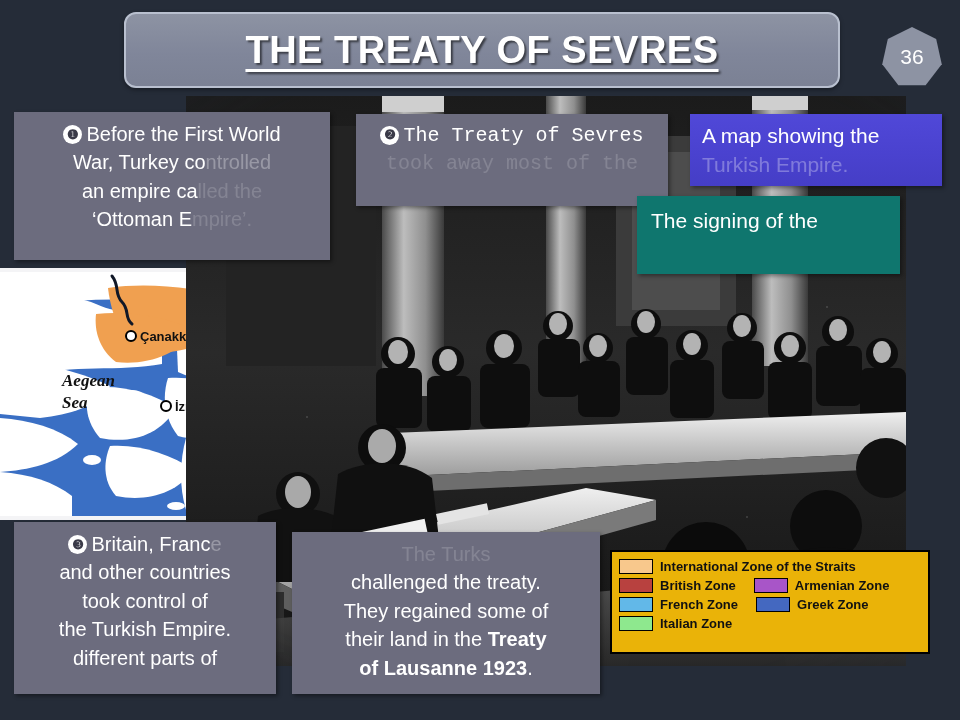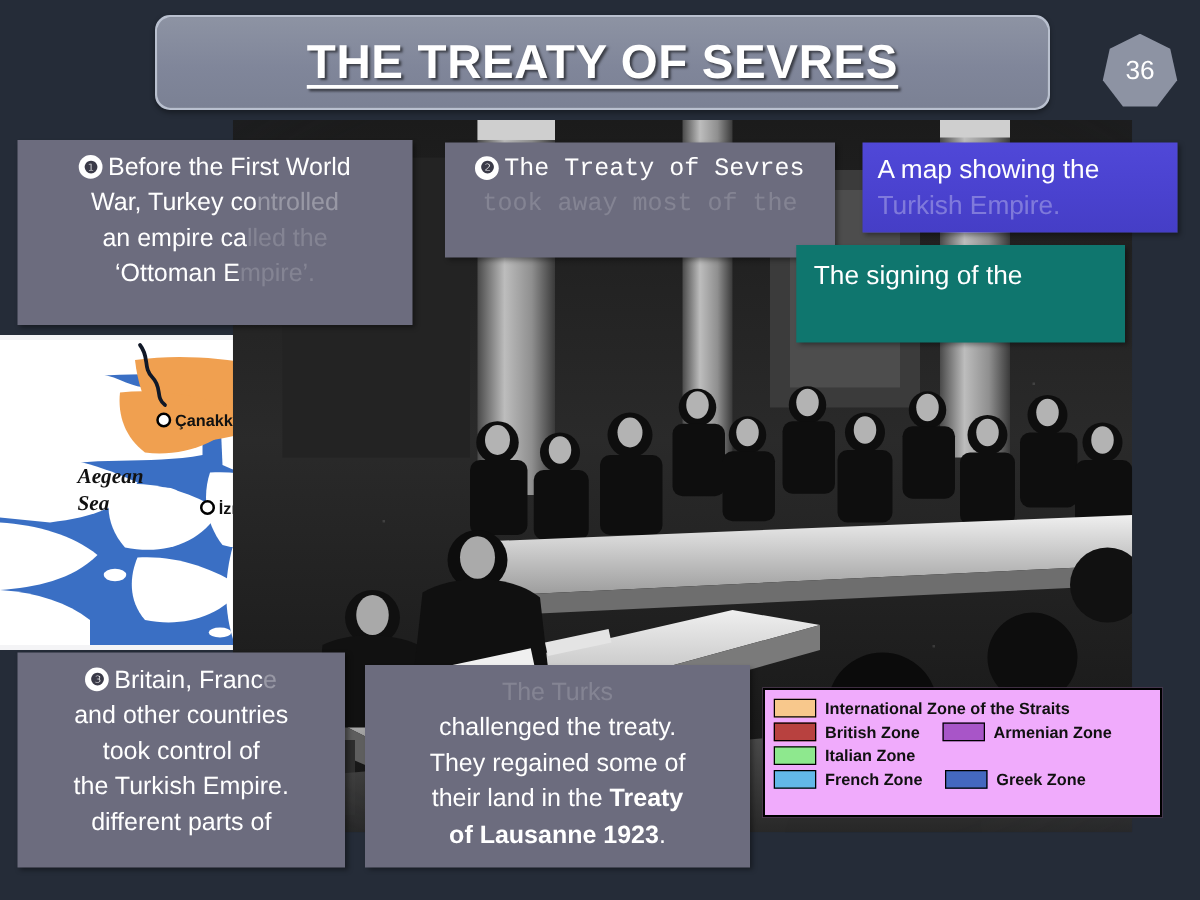--- a/index.html
+++ b/index.html
@@ -77,21 +77,21 @@
   #box-caption{
     position:absolute;left:637px;top:196px;width:263px;height:78px;
     background:#0f766e;color:#fff;font-size:21px;line-height:1.42;
     padding:10px 14px;box-sizing:border-box;
     box-shadow:2px 2px 4px rgba(0,0,0,.4);
   }
 
   
   #legend{
     position:absolute;left:610px;top:550px;width:320px;height:104px;
-    background:#f0abfc;border:2px solid #000;box-sizing:border-box;
+    background:#eab308;border:2px solid #000;box-sizing:border-box;
     padding:5px 7px;font-size:13px;color:#111;font-weight:bold;
     font-family:"Liberation Sans",sans-serif;
   }
   .lg-row{display:flex;align-items:center;height:19px;}
   .lg-cell{display:flex;align-items:center;}
   .lg-cell.second{margin-left:18px;}
   .sw{width:32px;height:13px;border:1px solid #000;margin-right:7px;flex:none;}
   .lg-line{width:32px;height:0;border-top:3px solid #000;margin-right:7px;flex:none;}
   .lg-txt{white-space:nowrap;}
 </style>
@@ -339,29 +339,29 @@
         <span class="sw" style="background: rgb(184, 65, 63);"></span>
         <span class="lg-txt">British Zone</span>
       </div>
       <div class="lg-cell second">
         <span class="sw" style="background: rgb(168, 85, 200);"></span>
         <span class="lg-txt">Armenian Zone</span>
       </div>
     </div>
     <div class="lg-row">
       <div class="lg-cell">
-        <span class="sw" style="background: rgb(142, 232, 142);"></span>
-        <span class="lg-txt">Italian Zone</span>
-      </div>
-    </div>
-    <div class="lg-row">
-      <div class="lg-cell">
         <span class="sw" style="background: rgb(98, 184, 232);"></span>
         <span class="lg-txt">French Zone</span>
       </div>
       <div class="lg-cell second">
         <span class="sw" style="background: rgb(68, 104, 192);"></span>
         <span class="lg-txt">Greek Zone</span>
       </div>
     </div>
+    <div class="lg-row">
+      <div class="lg-cell">
+        <span class="sw" style="background: rgb(142, 232, 142);"></span>
+        <span class="lg-txt">Italian Zone</span>
+      </div>
+    </div>
   </div>
 
 </div>
 
 </body></html>

